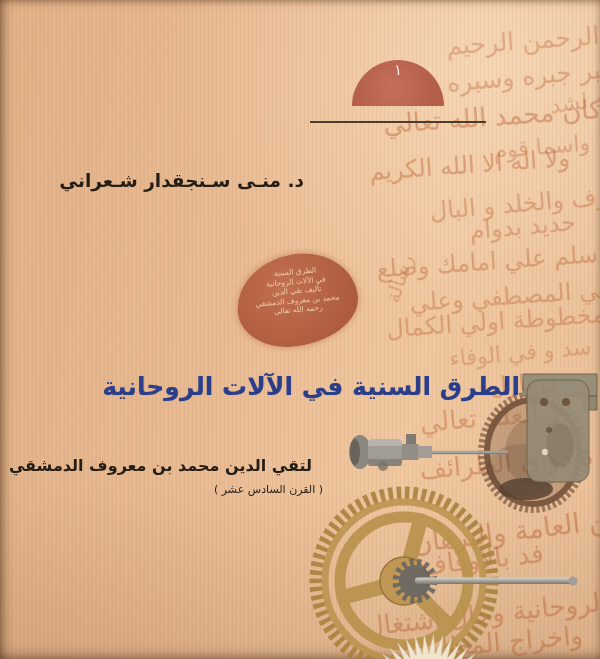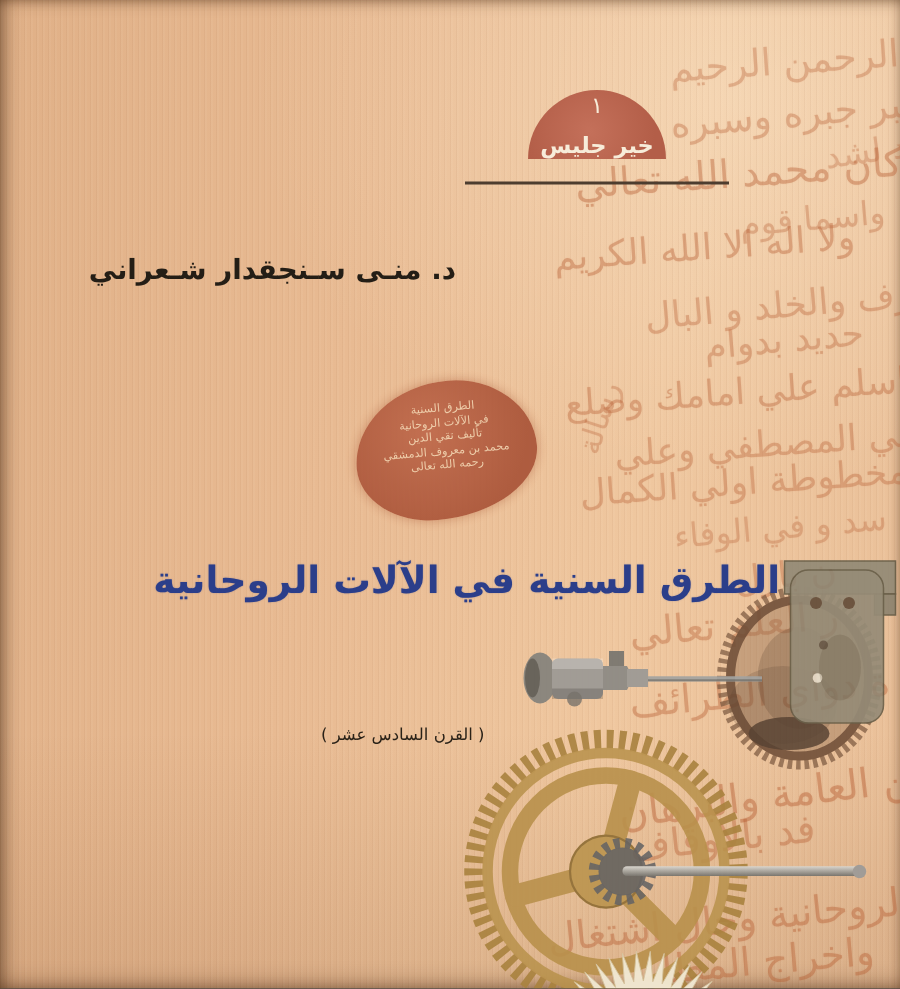--- a/index.html
+++ b/index.html
@@ -142,30 +142,30 @@
       <ellipse cx="429" cy="708" rx="58" ry="54" fill="#c9a265" opacity="0.65"></ellipse>
       <path d="M462,670 L474.8,654.2 L457.8,665.4 L468,647.8 L452.9,661.4 L460.3,642.5 L447.4,658.2 L451.8,638.3
                L441.4,655.9 L442.8,635.6 L435.2,654.5 L433.5,634.2 L428.9,654 L424.2,634.2 L422.5,654.5
                L414.9,635.6 L416.3,656 L405.9,638.5 L410.4,658.3 L397.4,642.6 L404.9,661.6 L389.8,648
                L400,665.6 L382.9,654.5 L395.7,670.4 L429,676 Z" fill="#f2e9d4" stroke="#d6c5a0" stroke-width="0.6" opacity="0.95"></path>
     </g>
   </svg>
 
   <div class="abs badge">
     <div class="num">١</div>
-    <div class="lbl">خير جليس</div>
   </div>
   <div class="abs rule"></div>
 
   <div class="abs author">د. منـى سـنجقدار شـعراني</div>
 
   <div class="abs stamp" id="stamp">
       <div class="stamp-line">الطرق السنية</div>
       <div class="stamp-line">في الآلات الروحانية</div>
       <div class="stamp-line">تأليف تقي الدين</div>
       <div class="stamp-line">محمد بن معروف الدمشقي</div>
       <div class="stamp-line">رحمه الله تعالى</div>
     </div>
 
   <div class="abs title">الطرق السنية في الآلات الروحانية</div>
+  <div class="abs attribution">لتقي الدين محمد بن معروف الدمشقي</div>
   <div class="abs attribution-note">( القرن السادس عشر )</div>
 
 </div>
 
 </body></html>

